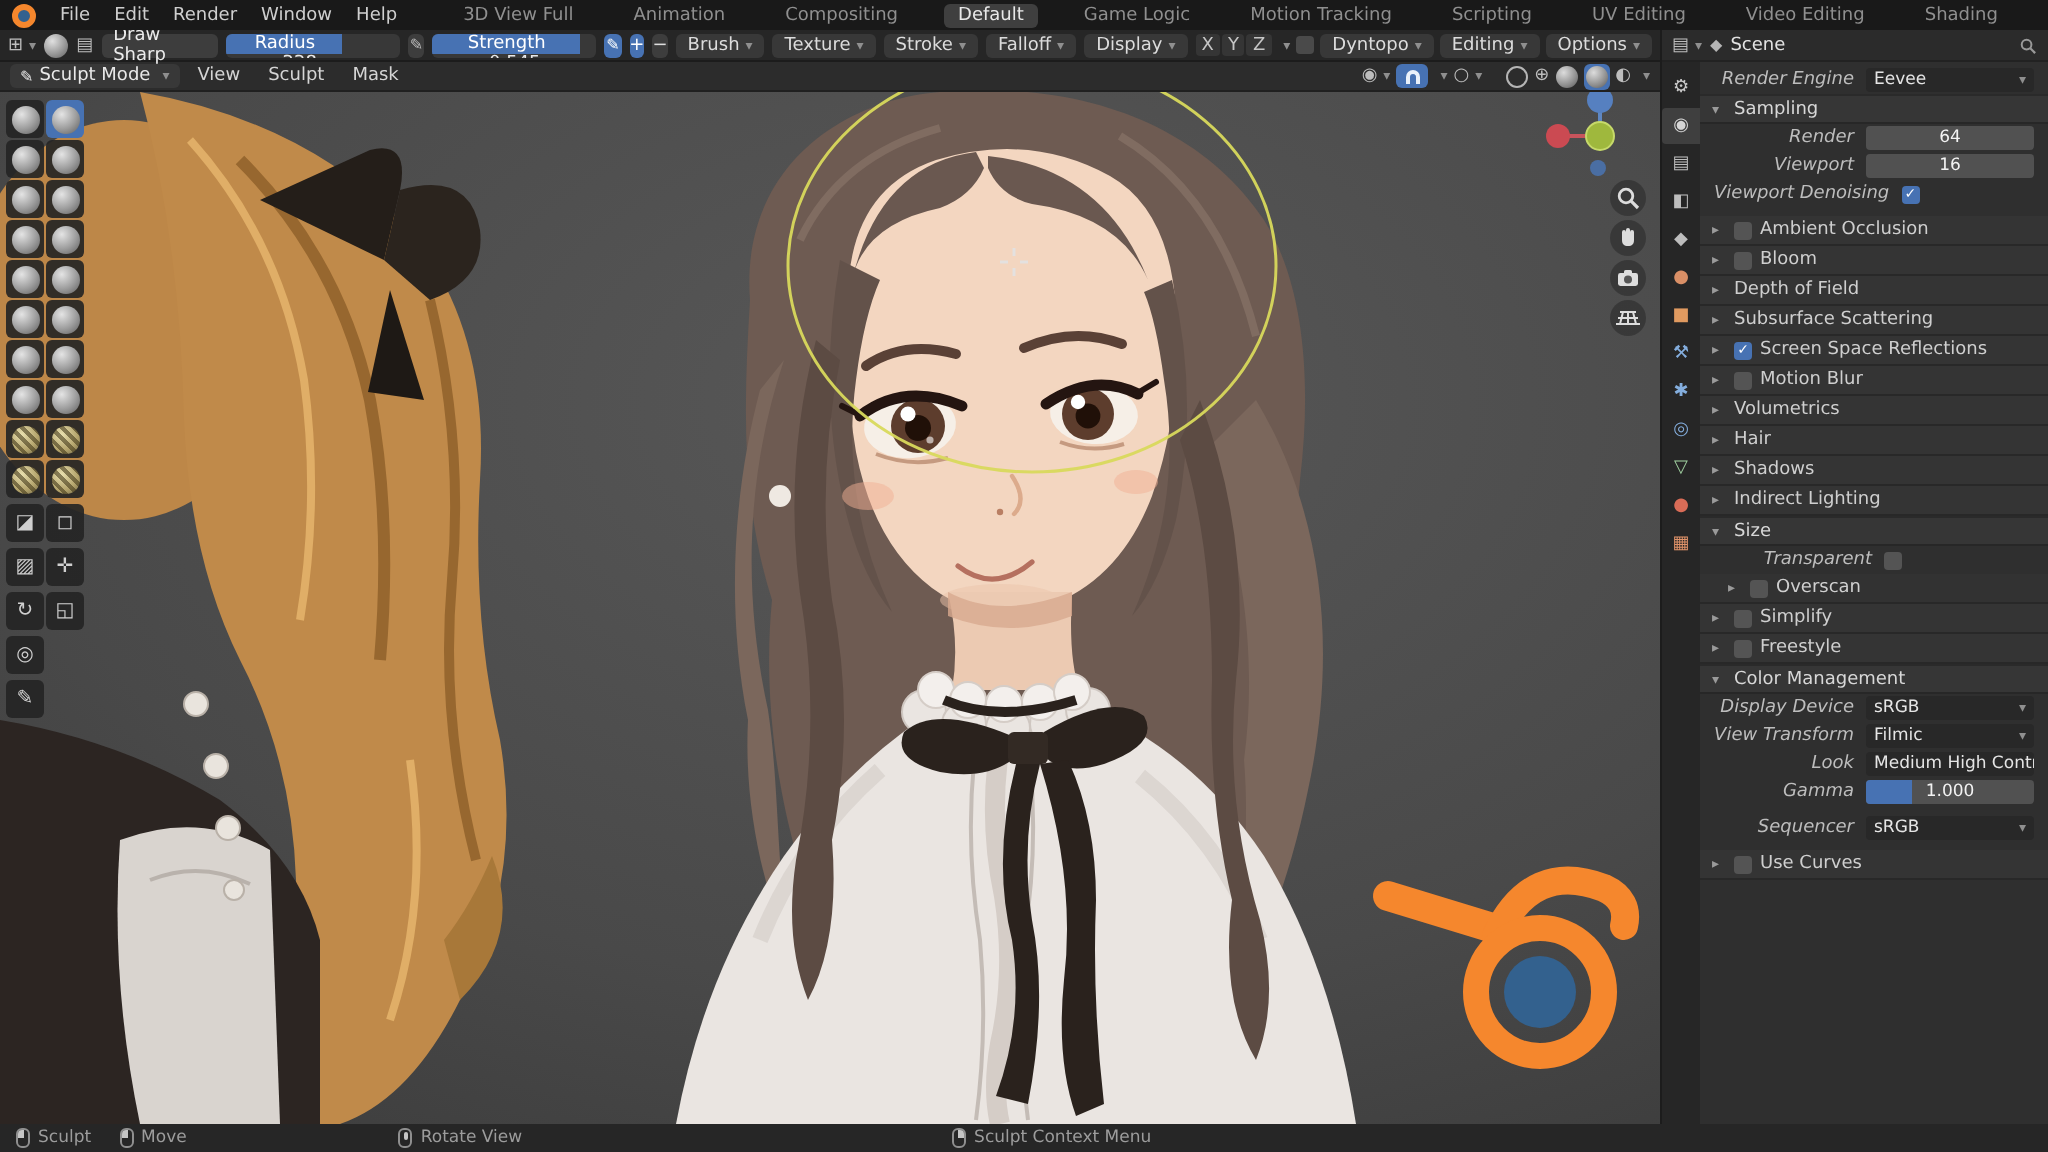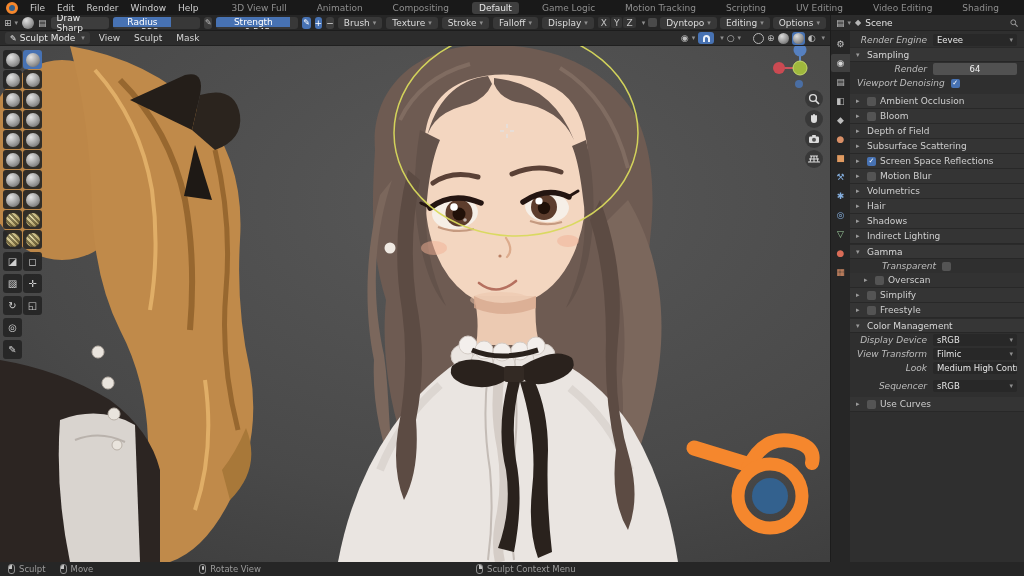--- a/index.html
+++ b/index.html
@@ -536,20 +536,26 @@
         <span class="tri">▾</span>
         <span>Sampling</span>
       </div>
       <div class="prow">
         <span class="plabel">Render</span>
         <div class="pslider wcol">
             <span>64</span>
           </div>
       </div>
       <div class="prow">
+        <span class="plabel">Viewport</span>
+        <div class="pslider wcol">
+            <span>16</span>
+          </div>
+      </div>
+      <div class="prow">
         <span class="plabel">Viewport Denoising</span>
         <span class="cb checked">✓</span>
         <span style="width:66px"></span>
       </div>
       <div class="pgap"></div>
       <div>
           <div class="psection">
             <span class="tri">▸</span>
             <span class="cb"></span>
             <span>Ambient Occlusion</span>
@@ -589,21 +595,21 @@
             <span class="tri">▸</span>
             <span>Shadows</span>
           </div>
           <div class="psection">
             <span class="tri">▸</span>
             <span>Indirect Lighting</span>
           </div>
         </div>
       <div class="phead">
         <span class="tri">▾</span>
-        <span>Gamma</span>
+        <span>Size</span>
       </div>
       <div class="prow">
         <span class="plabel">Transparent</span>
         <span class="cb"></span>
         <span style="width:66px"></span>
       </div>
       <div class="psection indent">
         <span class="tri">▸</span>
         <span class="cb"></span>
         <span>Overscan</span>
@@ -633,20 +639,27 @@
         <span class="plabel">View Transform</span>
         <div class="dropdown wcol">
           <span>Filmic</span>
             <span class="chev">▾</span>
         </div>
       </div>
       <div class="prow">
         <span class="plabel">Look</span>
         <div class="dropdown wcol">
           <span>Medium High Contrast</span>
+        </div>
+      </div>
+      <div class="prow">
+        <span class="plabel">Gamma</span>
+        <div class="pslider wcol">
+          <div class="sfill" style="width:27%"></div>
+            <span>1.000</span>
         </div>
       </div>
       <div class="pgap"></div>
       <div class="prow">
         <span class="plabel">Sequencer</span>
         <div class="dropdown wcol">
           <span>sRGB</span>
             <span class="chev">▾</span>
         </div>
       </div>

